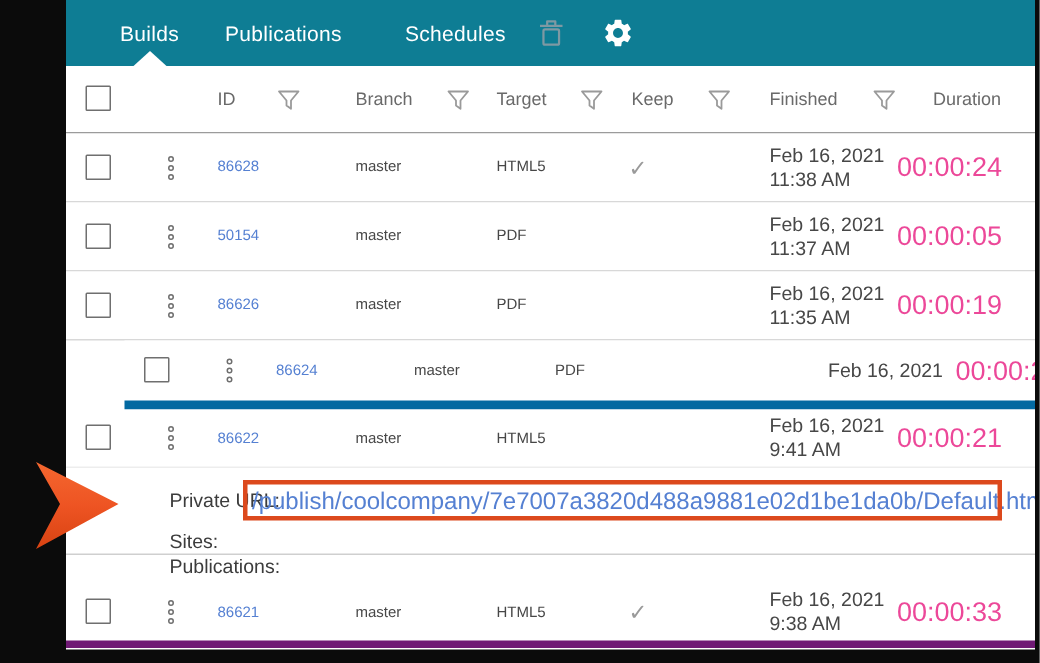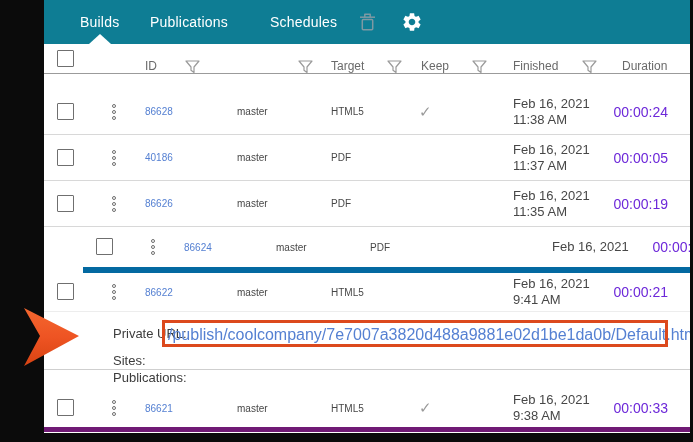--- a/index.html
+++ b/index.html
@@ -15,21 +15,21 @@
   .tab-builds { left:36px; }
   .tab-publications { left:106px; }
   .tab-schedules { left:226px; }
   .tab-pointer { position:absolute; bottom:0; left:45px; width:0; height:0;
      border-left:11px solid transparent; border-right:11px solid transparent; border-bottom:10px solid #ffffff; }
   .appbar-icon { position:absolute; top:11px; width:22px; height:22px; display:flex; align-items:center; justify-content:center; cursor:pointer; }
   .trash { left:312px; }
   .gear { left:357px; }
 
   
-  .thead { position:absolute; left:0; top:44px; width:100%; height:30px; background:#ffffff; border-bottom:1px solid #9b9b9b;text-align:right; }
+  .thead { position:absolute; left:0; top:44px; width:100%; height:45px; background:#ffffff; border-bottom:1px solid #9b9b9b;text-align:right; }
   .th { position:absolute; top:0; height:45px; line-height:45px; font-size:12px; color:#6a6a6a; white-space:nowrap; }
   .filter { position:absolute; top:16px; width:15px; height:14px; cursor:pointer; }
   .c-id     { left:101px; }
   .c-f1     { left:141px; }
   .c-branch { left:193px; }
   .c-f2     { left:254px; }
   .c-target { left:287px; }
   .c-f3     { left:343px; }
   .c-keep   { left:377px; }
   .c-f4     { left:428px; }
@@ -43,21 +43,21 @@
   .r1 { top:135px; height:46px; border-bottom:1px solid #d8d8d8; }
   .r2 { top:181px; height:46px; border-bottom:1px solid #d8d8d8; }
   .r3 { top:227px; height:46px; border-bottom:6px solid #0369a1;margin-left:39px; }
   .r4 { top:273px; height:38px; }
   .r5 { top:389px; height:43px; border-bottom:5px solid #701a75; }
 
   .cell { position:absolute; top:0; height:100%; display:flex; align-items:center; font-size:10px; color:#474747; white-space:nowrap; }
   .cell.idlink { color:#5580d2; text-decoration:none; cursor:pointer; }
   .cell.keepmark { color:#9a9a9a; font-size:15px; left:375px; }
   .fin-wrap { position:absolute; left:469px; top:0; height:100%; display:flex; flex-direction:column; justify-content:center; font-size:13px; color:#474747; line-height:16px; }
-  .dur { position:absolute; left:538px; top:0; height:100%; width:86px; display:flex; align-items:center; justify-content:flex-end; font-size:14px; color:#6d28d9; }
+  .dur { position:absolute; left:538px; top:0; height:100%; width:86px; display:flex; align-items:center; justify-content:flex-end; font-size:18px; color:#ec4899; }
 
   .checkbox { position:absolute; left:13px; top:50%; margin-top:-9px; width:17px; height:17px; border:1.5px solid #6f6f6f; border-radius:1px; background:#fff; cursor:pointer; }
   .thead .checkbox { top:50%; }
 
   .kebab { position:absolute; left:66px; top:50%; transform:translateY(-50%); display:flex; flex-direction:column; gap:2px; cursor:pointer; padding:2px; }
   .kebab i { width:4px; height:4px; border:1px solid #6e6e6e; border-radius:50%; background:#fff; display:block; }
 
   
   .detail { position:absolute; left:0; top:311px; width:100%; height:59px; background:#fff; border-top:1px solid #ededed; border-bottom:1px solid #cfcfcf; }
   .dlabel { position:absolute; left:69px; font-size:13px; color:#3c3c3c; white-space:nowrap; }
@@ -97,20 +97,21 @@
     </div>
 
     <div class="thead">
       <span class="checkbox"></span>
       <span class="th c-id">ID</span>
       <span class="filter c-f1">
         <svg width="15" height="14" viewBox="0 0 15 14" fill="none" stroke="#9a9a9a" stroke-width="1.2" stroke-linejoin="round">
             <path d="M1 1 h13 l-5 6 v5.5 l-3 -2.2 v-3.3 z"></path>
           </svg>
       </span>
+      <span class="th c-branch">Branch</span>
       <span class="filter c-f2">
         <svg width="15" height="14" viewBox="0 0 15 14" fill="none" stroke="#9a9a9a" stroke-width="1.2" stroke-linejoin="round">
             <path d="M1 1 h13 l-5 6 v5.5 l-3 -2.2 v-3.3 z"></path>
           </svg>
       </span>
       <span class="th c-target">Target</span>
       <span class="filter c-f3">
         <svg width="15" height="14" viewBox="0 0 15 14" fill="none" stroke="#9a9a9a" stroke-width="1.2" stroke-linejoin="round">
             <path d="M1 1 h13 l-5 6 v5.5 l-3 -2.2 v-3.3 z"></path>
           </svg>
@@ -148,21 +149,21 @@
       <span class="dur">00:00:24</span>
     </div>
 
     <div class="row r1">
       <span class="checkbox"></span>
       <span class="kebab">
           <i></i>
           <i></i>
           <i></i>
         </span>
-      <a class="cell idlink c-id">40186</a>
+      <a class="cell idlink c-id">50154</a>
       <span class="cell c-branch">master</span>
       <span class="cell c-target">PDF</span>
       <span class="cell keepmark"></span>
       <span class="fin-wrap">
           <span>Feb 16, 2021</span>
           <span>11:37 AM</span>
         </span>
       <span class="dur">00:00:05</span>
     </div>
 

